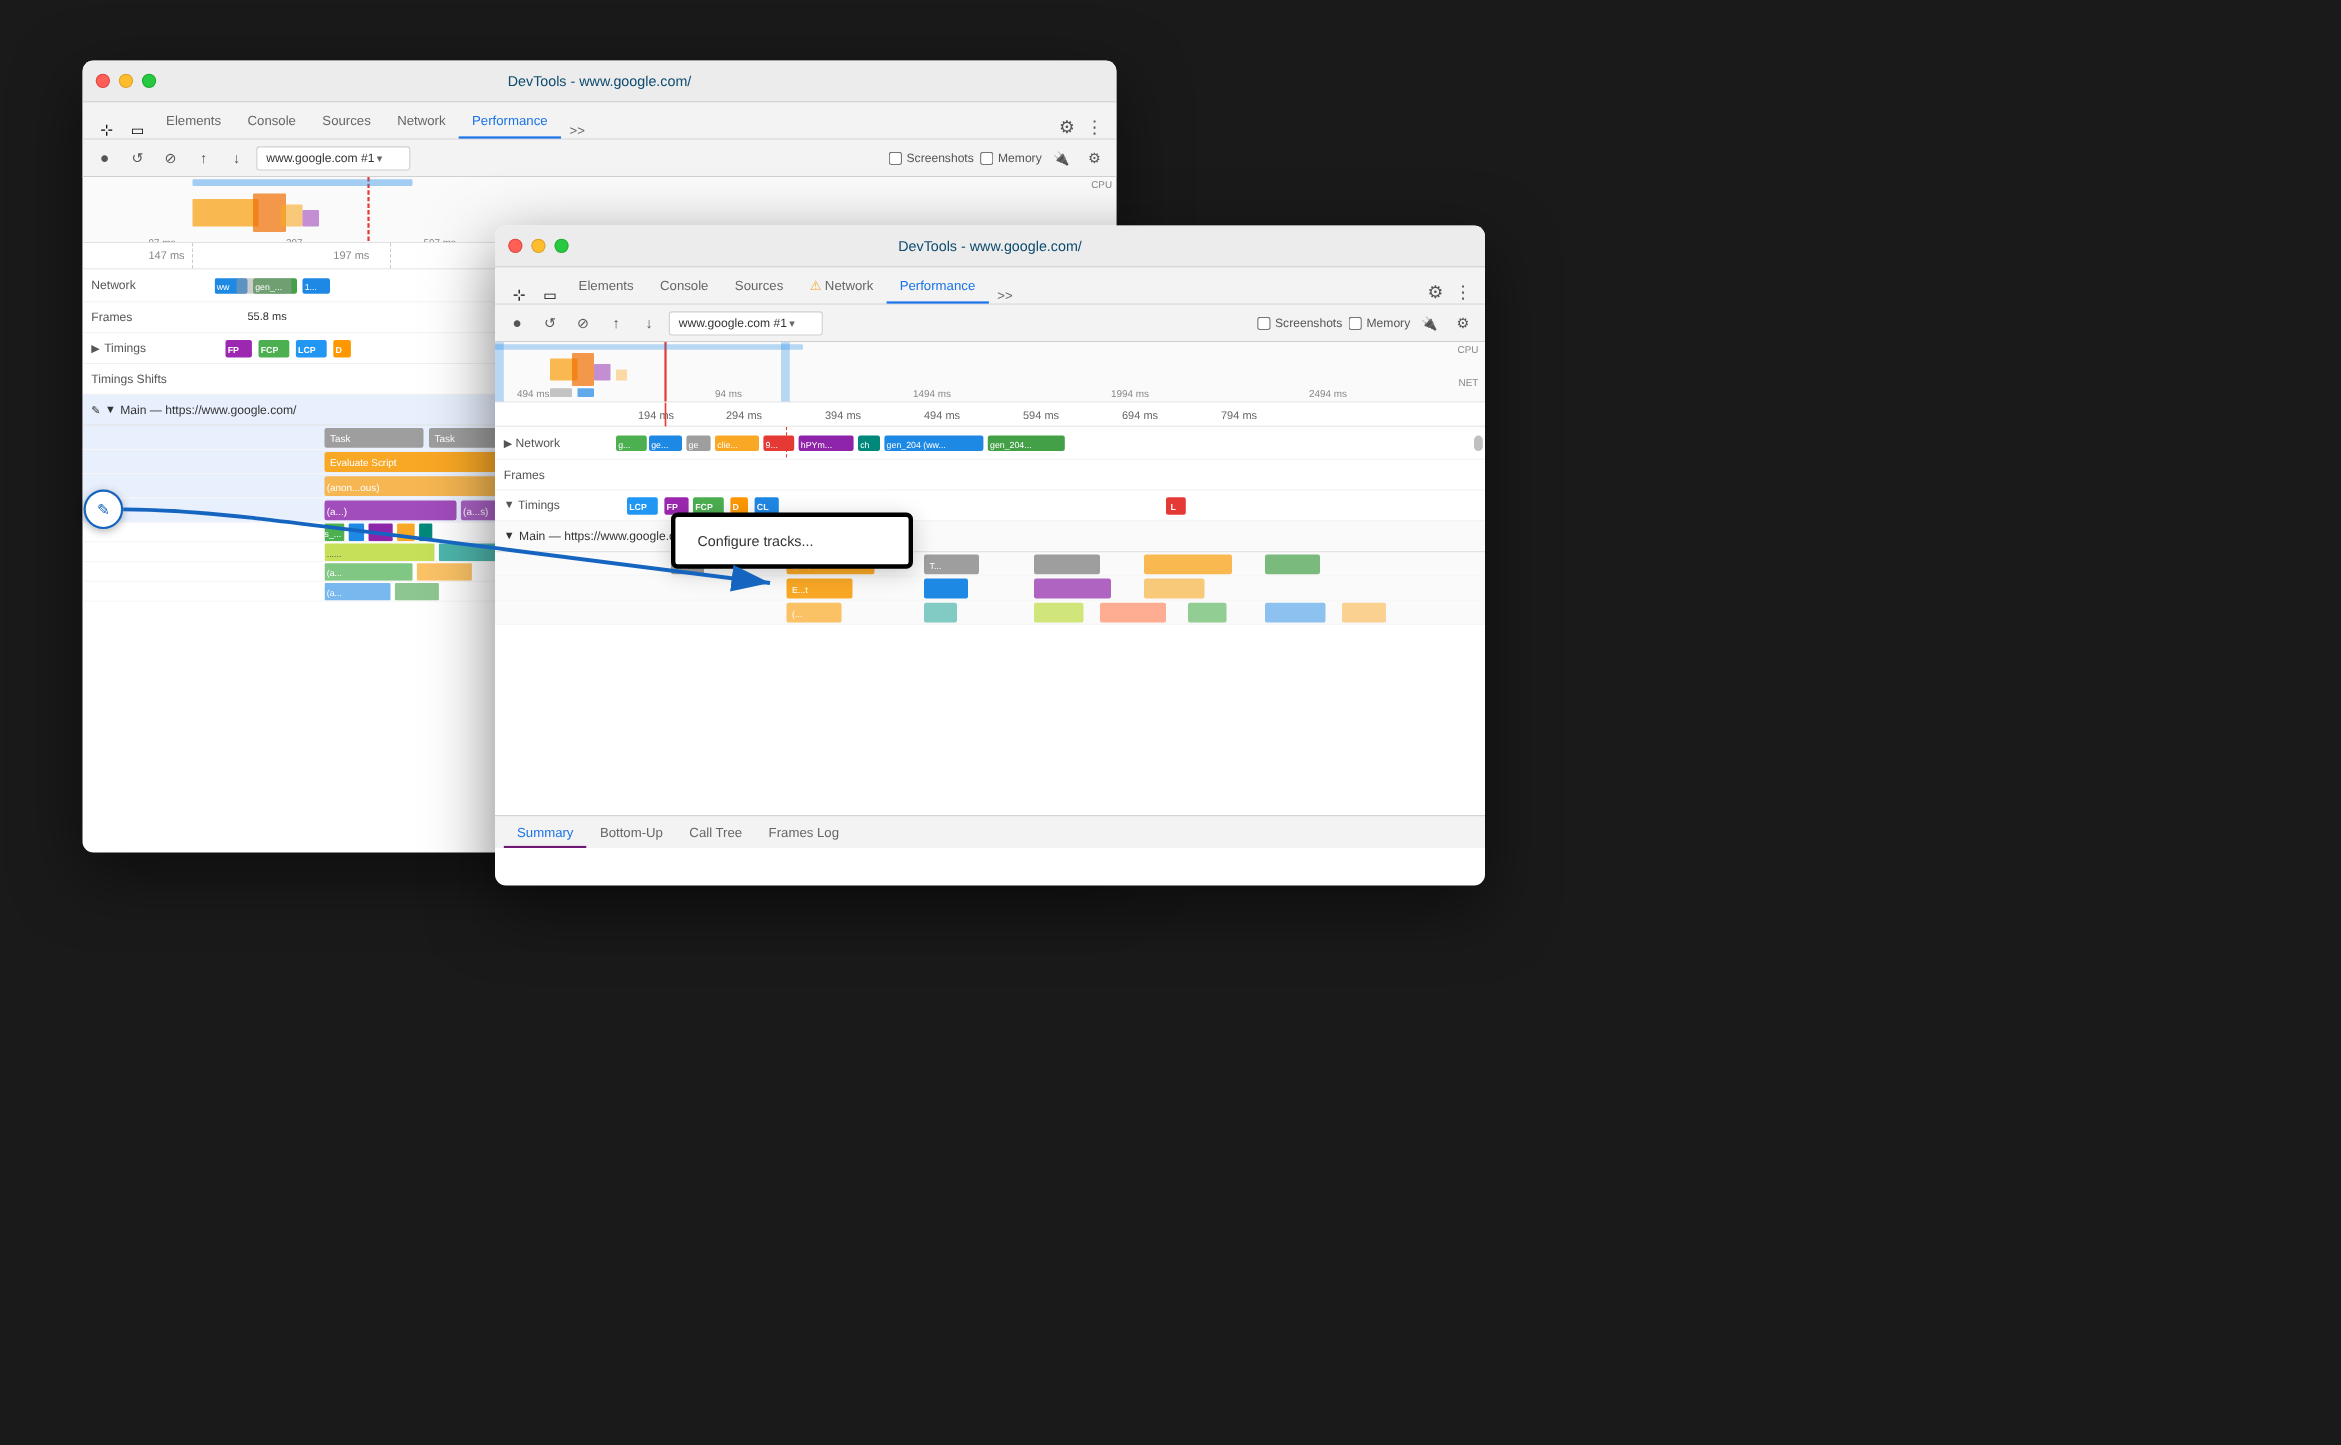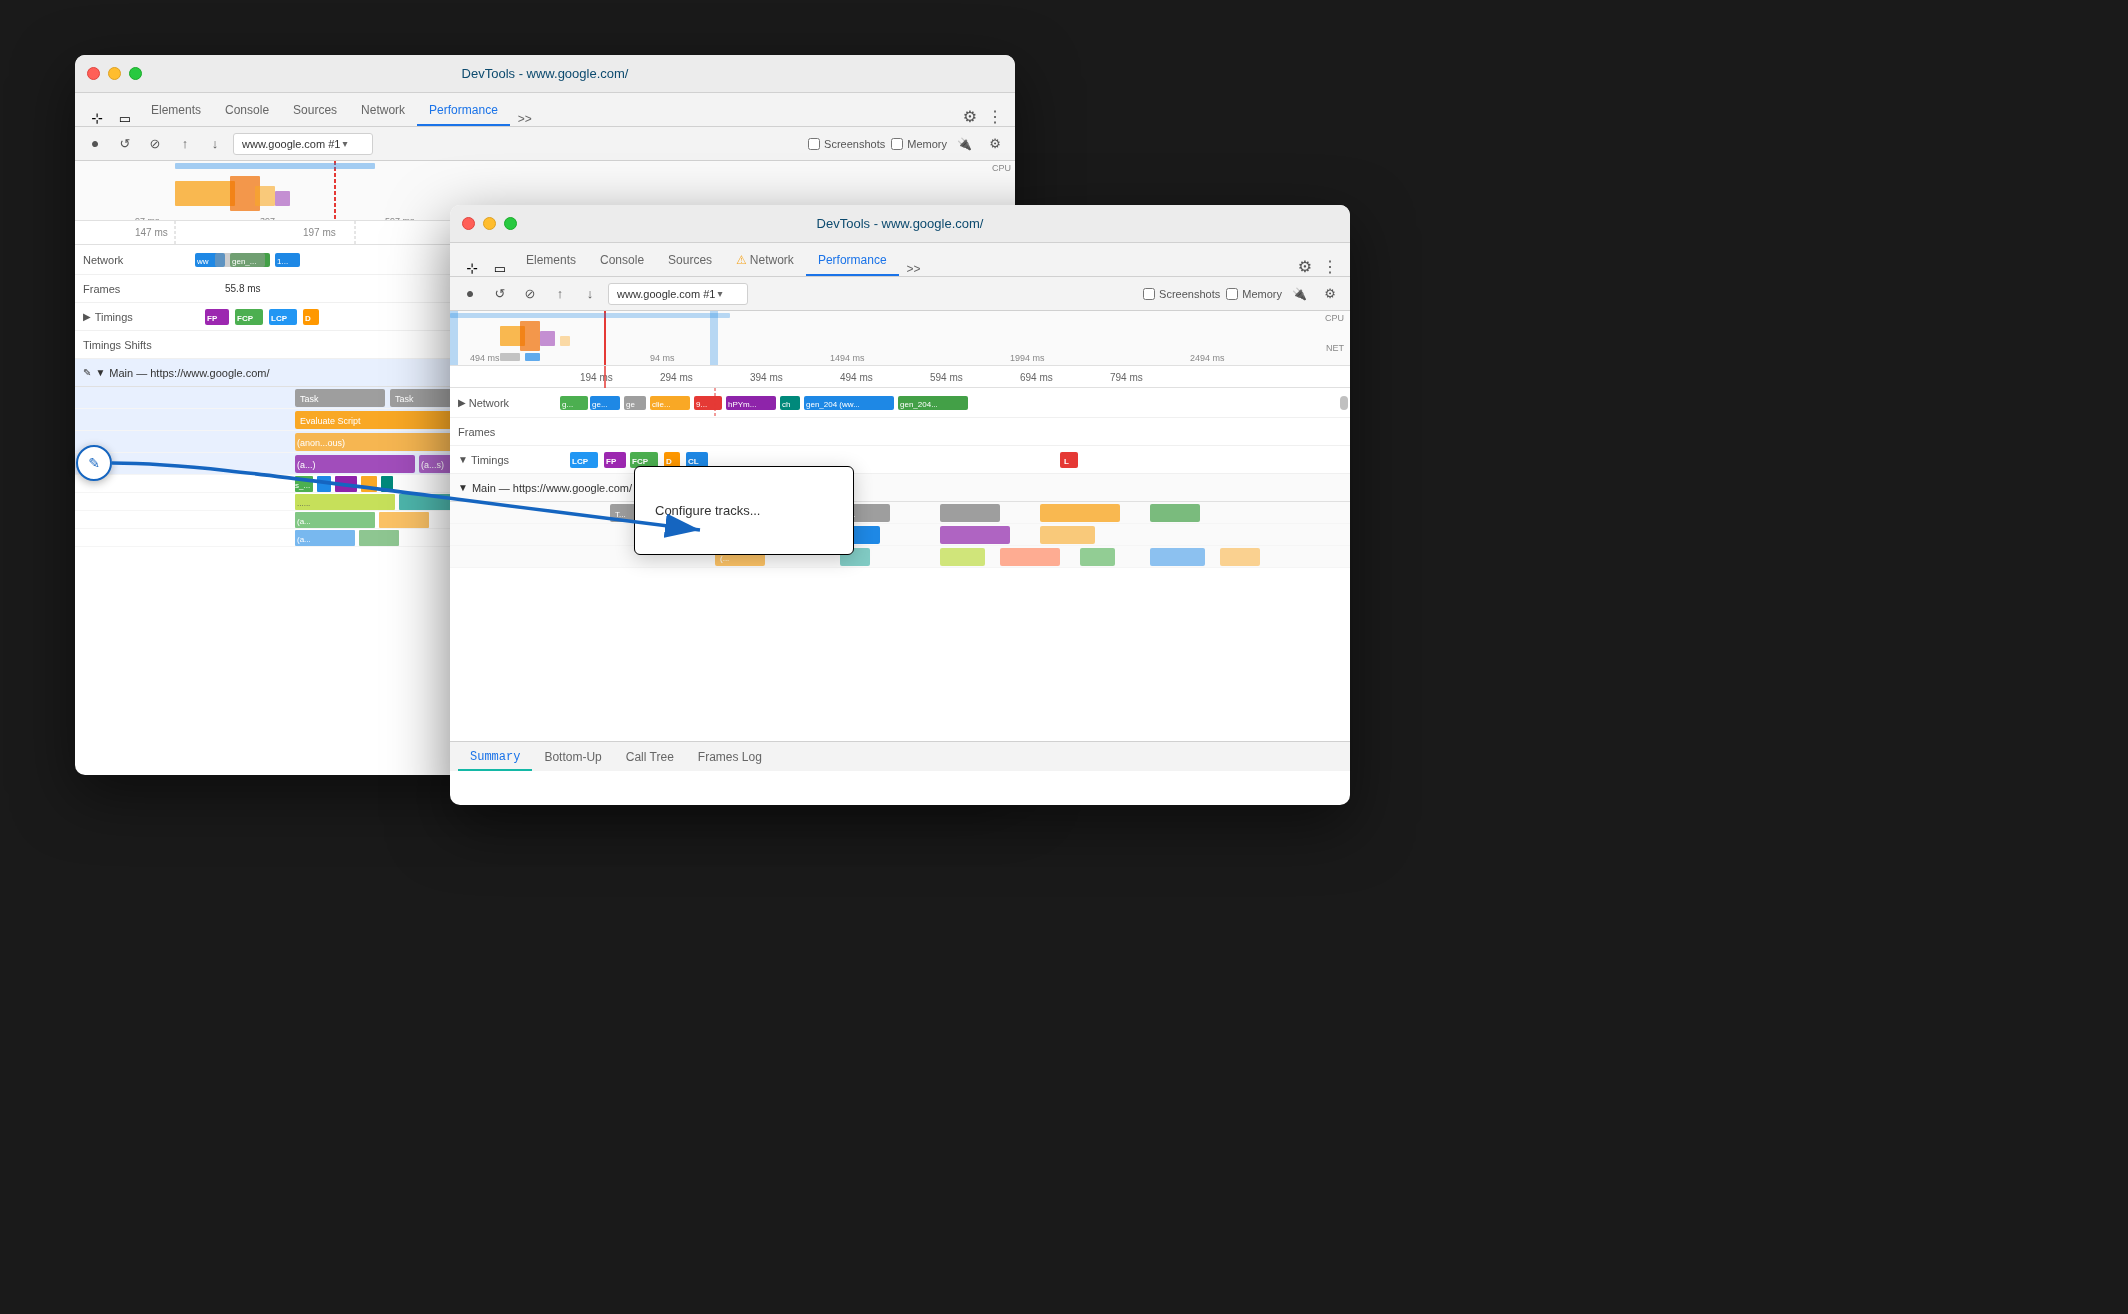--- a/index.html
+++ b/index.html
@@ -243,37 +243,35 @@
       height: 26px;
       display: flex;
       align-items: center;
       font-size: 12px;
       color: #666;
       cursor: pointer;
       border-bottom: 2px solid transparent;
     }
     .bottom-tab.active {
       color: #1a73e8;
-      border-bottom: 2px solid #14b8a6;
-      font-family: Liberation Mono, monospace;
+      border-bottom: 2px solid #701a75;
     }
 
     
     .popup-overlay {
       position: absolute;
       z-index: 10;
     }
     .popup-box {
       background: #fff;
-      border: 1px solid #000000;
+      border: 4px solid #000000;
       border-radius: 6px;
       box-shadow: 0 4px 20px rgba(0,0,0,0.2);
-      padding: 26px 0;
+      padding: 4px 0;
       min-width: 200px;
-      margin-left: 24px;
     }
     .popup-item {
       padding: 10px 20px;
       font-size: 13px;
       color: #333;
       cursor: pointer;
     }
 
     
     .edit-circle {

